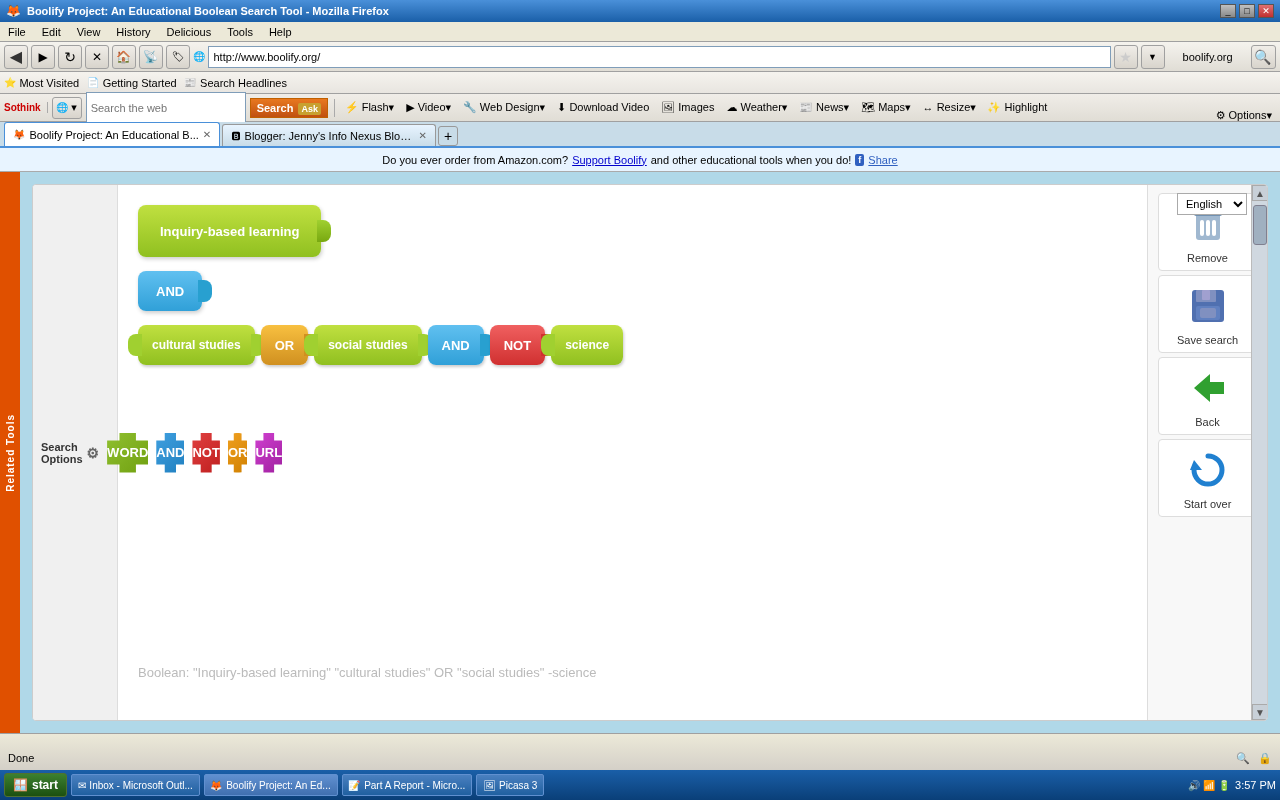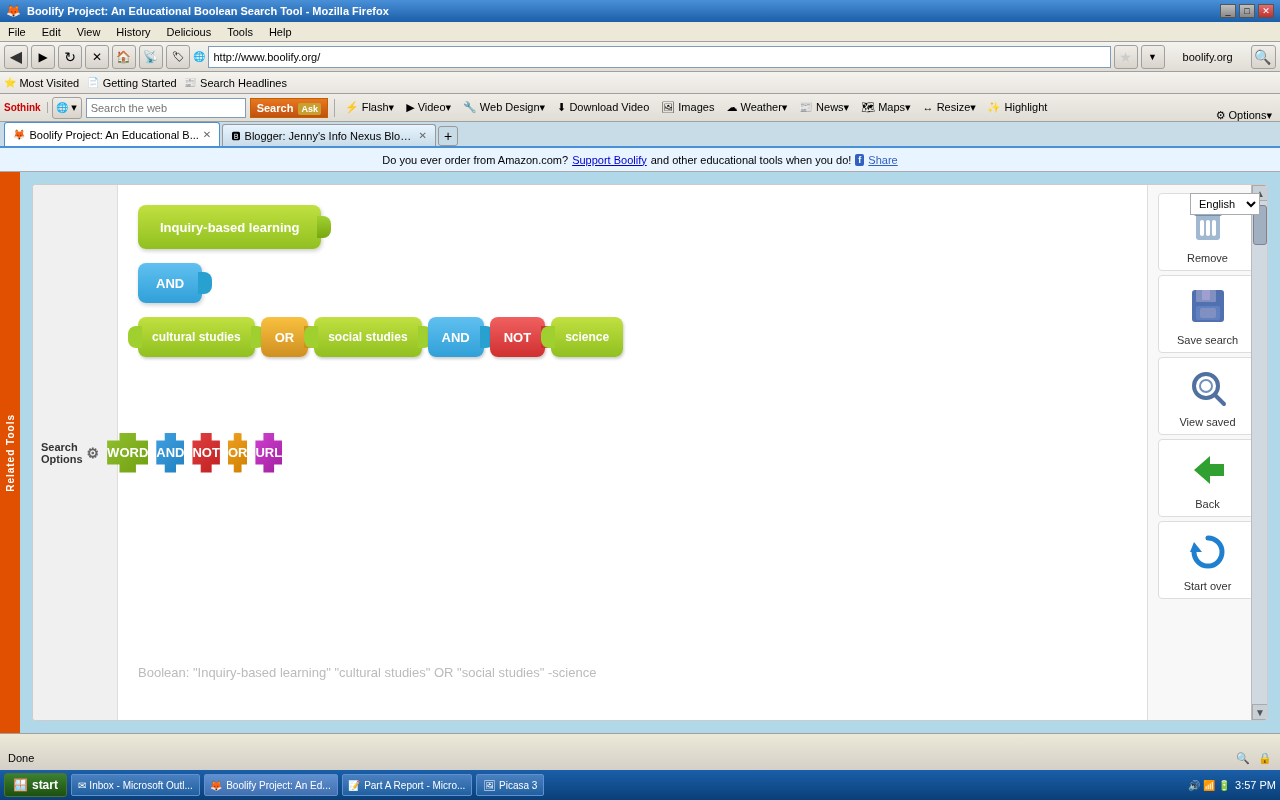--- a/index.html
+++ b/index.html
@@ -76,21 +76,21 @@
       background: linear-gradient(to bottom, #f0ede8, #e0ddd5);
       height: 28px;
       display: flex;
       align-items: center;
       padding: 0 4px;
       gap: 4px;
       border-bottom: 1px solid #a0a0a0;
     }
     .search-brand { font-size: 10px; font-weight: bold; color: #c00; border-right: 1px solid #aaa; padding-right: 6px; }
     .search-input {
-      width: 160px; height: 20px; border: 1px solid #7f9db9; padding: 0 4px; font-size: 11px;
+      width: 160px; height: 31px; border: 1px solid #7f9db9; padding: 0 4px; font-size: 11px;
     }
     .search-go-btn {
       height: 20px; padding: 0 6px; background: linear-gradient(to bottom, #f0a020, #e08000);
       border: 1px solid #c06000; color: white; font-size: 11px; cursor: pointer; font-weight: bold;
     }
     .toolbar-divider { width: 1px; height: 18px; background: #aaa; margin: 0 2px; }
     .toolbar-btn { font-size: 11px; cursor: pointer; padding: 2px 4px; display: flex; align-items: center; gap: 2px; }
 
     
     .tab-bar {
@@ -272,21 +272,21 @@
       border: 1px solid #ccc;
       border-radius: 4px;
       flex: 1;
       display: flex;
       position: relative;
       overflow: hidden;
     }
     .lang-dropdown-wrap {
       position: absolute;
       top: 8px;
-      right: 7px;
+      right: 20px;
       z-index: 10;
       margin-left: 39px;
     }
     .scrollbar-right {
       width: 16px;
       background: #d0d8e0;
       position: absolute;
       right: 0;
       top: 0;
       bottom: 0;
@@ -460,21 +460,21 @@
             <span>OR</span>
           </div>
           <div class="puzzle-piece puzzle-url">
             <span>URL</span>
           </div>
         </div>
 
         <div style="flex:1;padding:20px 20px 20px 20px;position:relative;">
 
           <div class="row1" style="margin-bottom:14px;">
-            <div style="display:inline-flex;align-items:center;height:44px;background:linear-gradient(180deg,#c0e040 0%,#90c020 100%);border-radius:8px;padding:0 22px;color:white;font-weight:bold;font-size:13px;cursor:pointer;position:relative;box-shadow:1px 2px 4px rgba(0,0,0,0.2);">
+            <div style="display:inline-flex;align-items:center;height:52px;background:linear-gradient(180deg,#c0e040 0%,#90c020 100%);border-radius:8px;padding:0 22px;color:white;font-weight:bold;font-size:13px;cursor:pointer;position:relative;box-shadow:1px 2px 4px rgba(0,0,0,0.2);">
               <span>Inquiry-based learning</span>
 
               <span style="position:absolute;right:-10px;top:50%;transform:translateY(-50%);width:14px;height:22px;background:linear-gradient(180deg,#a0d030,#78a810);border-radius:0 8px 8px 0;"></span>
             </div>
           </div>
 
           <div class="row2" style="margin-bottom:14px;">
             <div style="display:inline-flex;align-items:center;height:40px;background:linear-gradient(180deg,#60c0f0 0%,#30a0d8 100%);border-radius:8px;padding:0 18px;color:white;font-weight:bold;font-size:13px;cursor:pointer;position:relative;box-shadow:1px 2px 4px rgba(0,0,0,0.2);">
               <span>AND</span>
               <span style="position:absolute;right:-10px;top:50%;transform:translateY(-50%);width:14px;height:22px;background:#28a0d0;border-radius:0 8px 8px 0;"></span>
@@ -541,30 +541,20 @@
                 <rect x="4" y="4" width="32" height="32" rx="3" fill="#5070b0"></rect>
                 <rect x="8" y="4" width="20" height="12" rx="1" fill="#8090c0"></rect>
                 <rect x="14" y="4" width="8" height="10" rx="1" fill="#a0a0d0"></rect>
                 <rect x="8" y="20" width="24" height="14" rx="2" fill="#6080c0"></rect>
                 <rect x="12" y="22" width="16" height="10" rx="2" fill="#8090c0"></rect>
               </svg>
             </div>
             <span class="action-label">Save search</span>
           </div>
 
-          <div class="action-btn">
-            <div class="action-icon">
-              <svg width="40" height="40" viewBox="0 0 40 40">
-                <circle cx="18" cy="18" r="12" fill="none" stroke="#5070a0" stroke-width="4"></circle>
-                <circle cx="18" cy="18" r="6" fill="none" stroke="#7090c0" stroke-width="2"></circle>
-                <line x1="27" y1="27" x2="36" y2="36" stroke="#5070a0" stroke-width="4" stroke-linecap="round"></line>
-              </svg>
-            </div>
-            <span class="action-label">View saved</span>
-          </div>
 
           <div class="action-btn">
             <div class="action-icon">
               <svg width="40" height="40" viewBox="0 0 40 40">
                 <polygon points="6,20 22,6 22,14 36,14 36,26 22,26 22,34" fill="#30a030"></polygon>
               </svg>
             </div>
             <span class="action-label">Back</span>
           </div>
 

